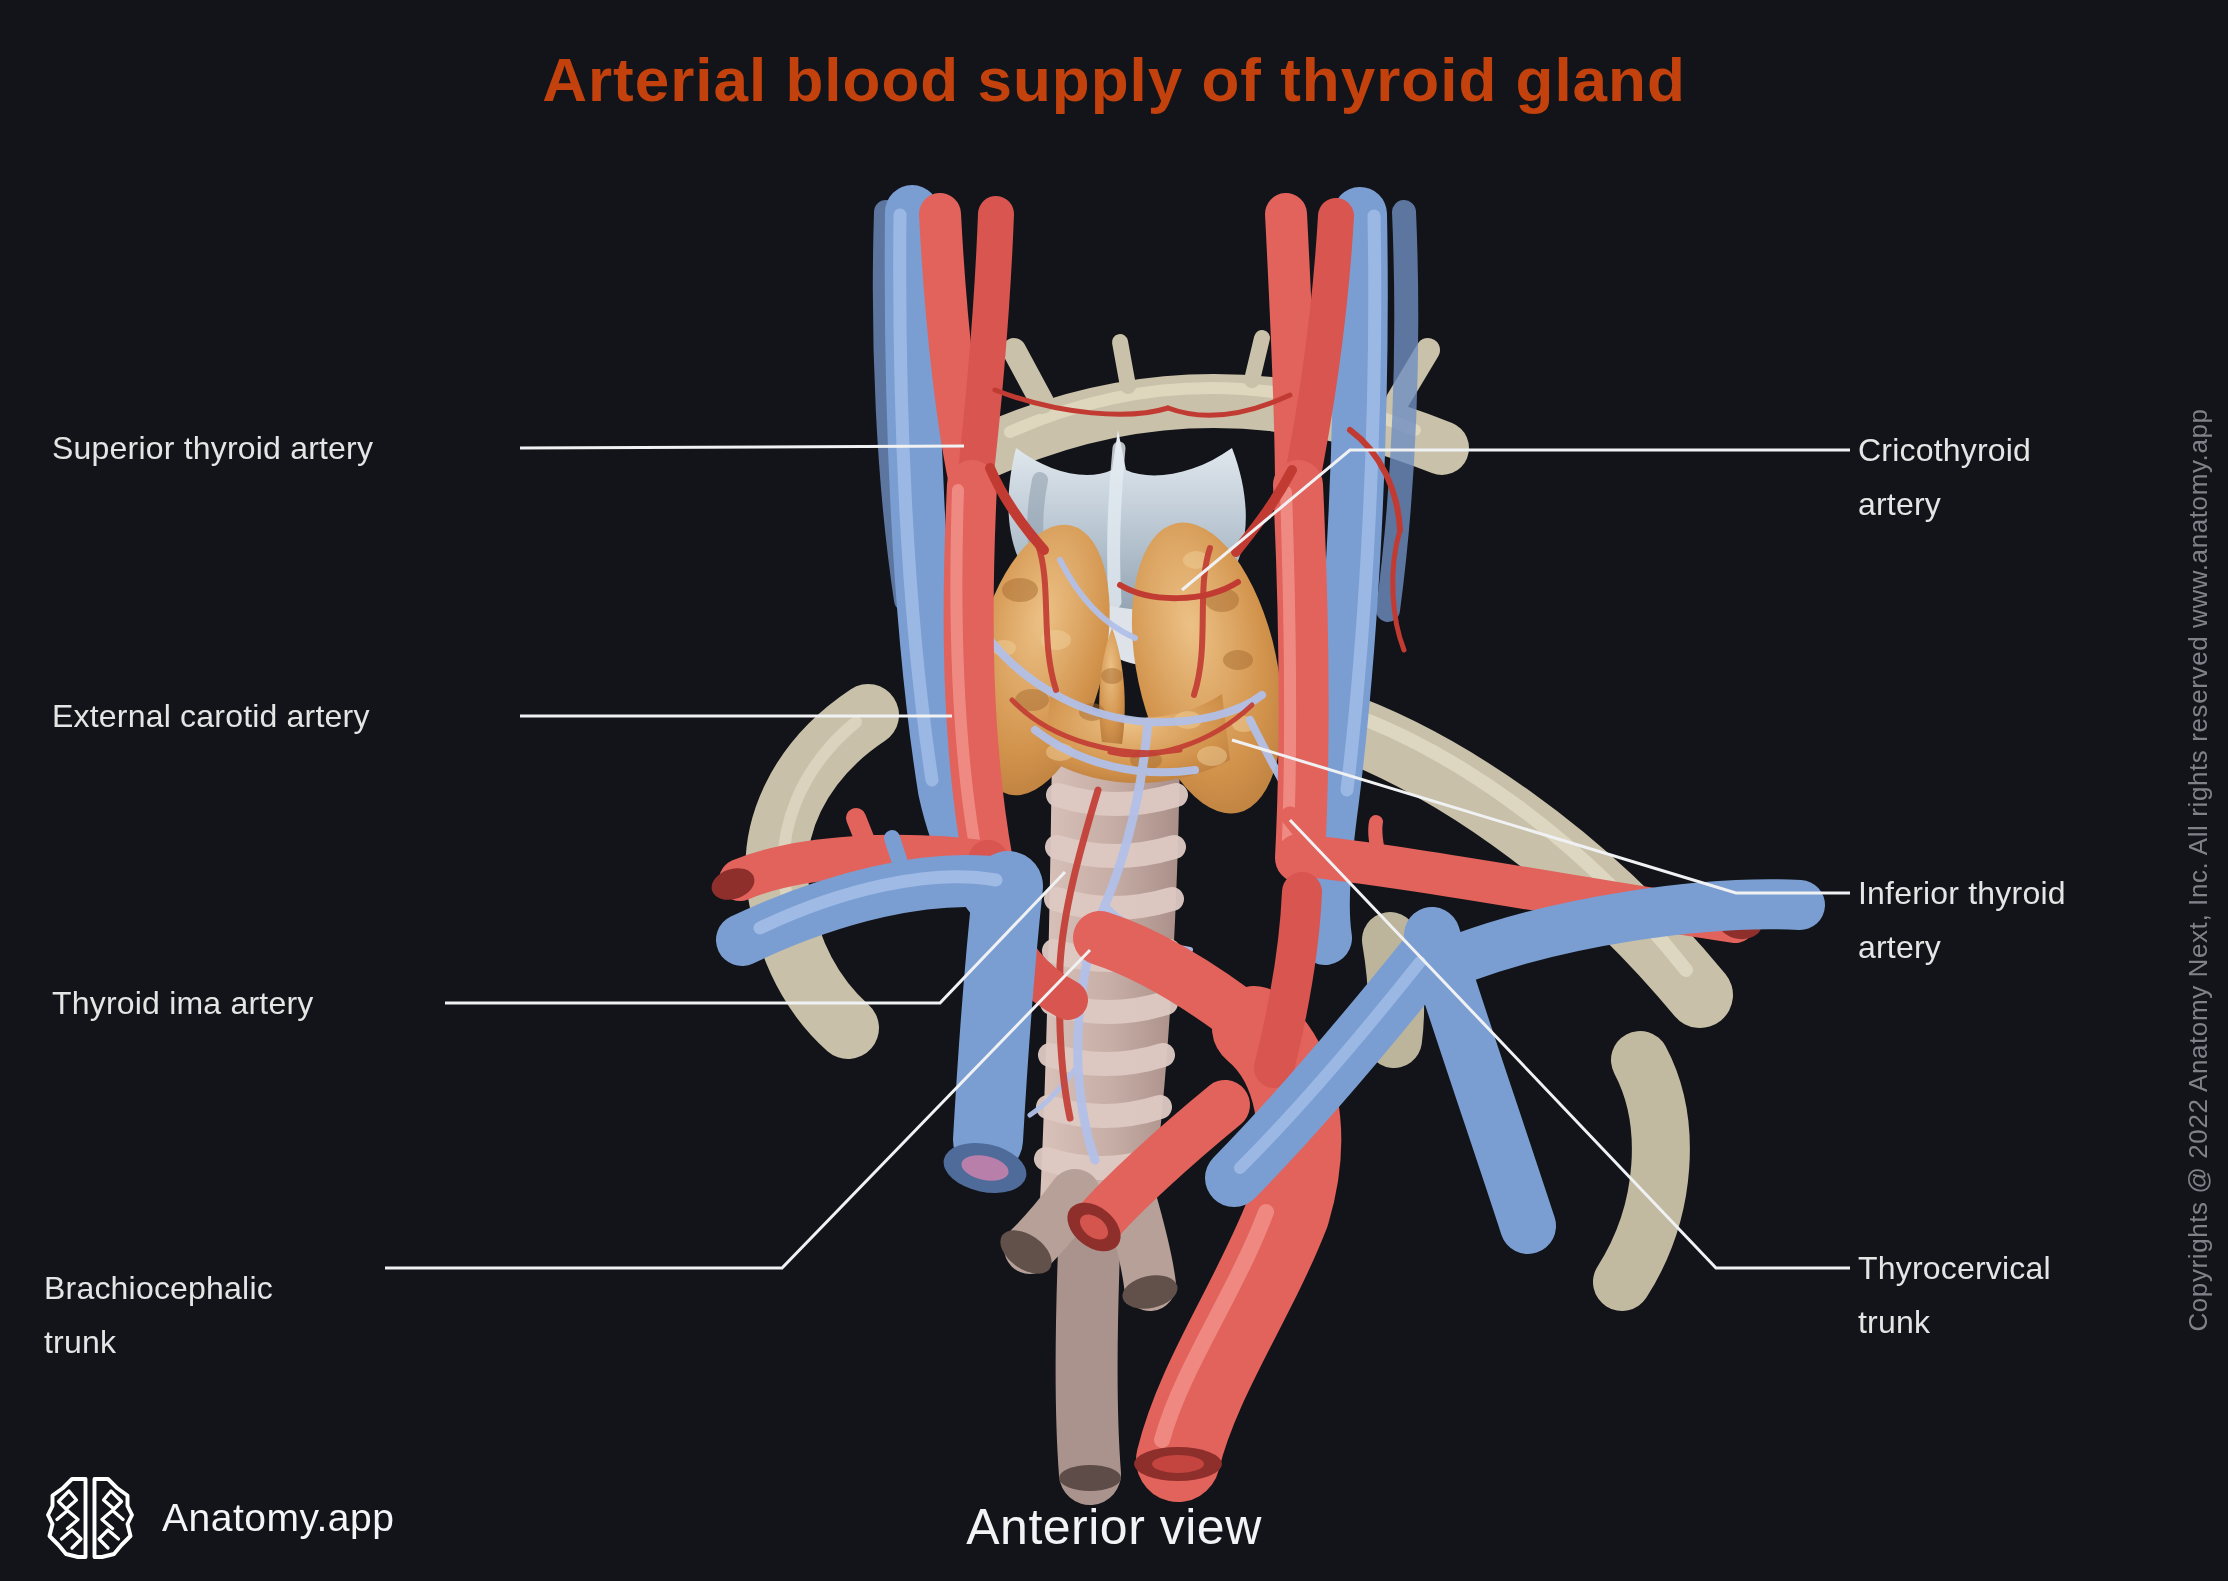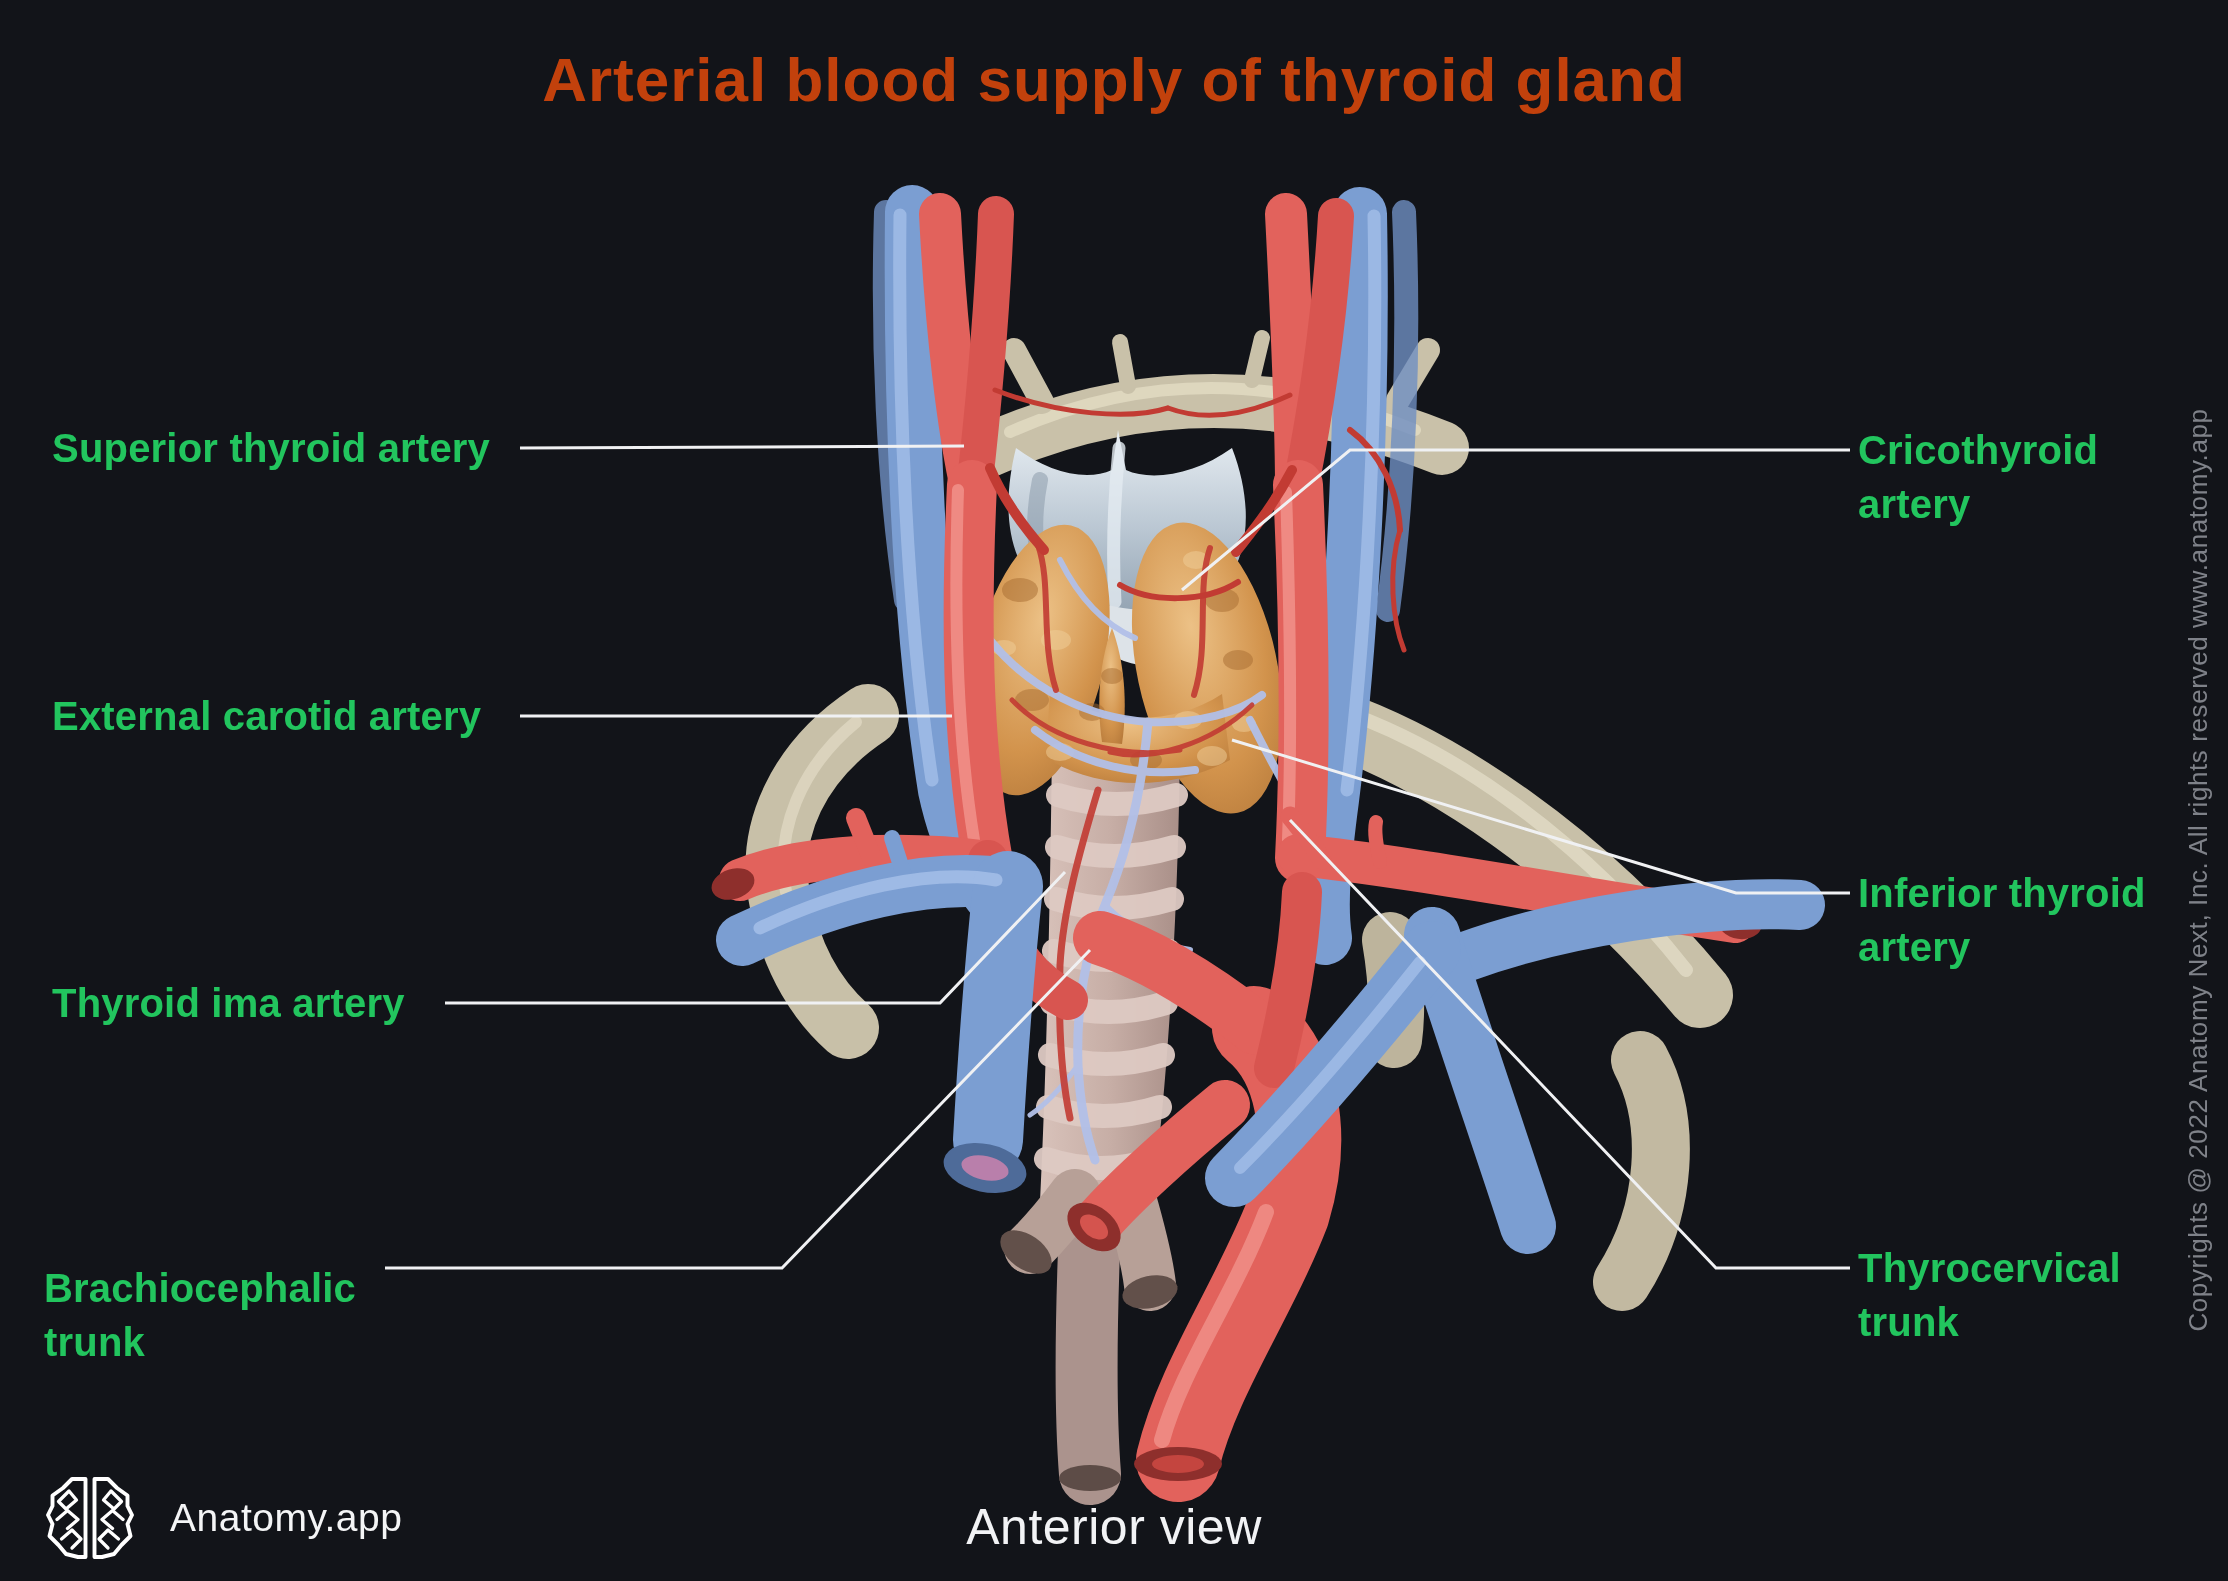--- a/index.html
+++ b/index.html
@@ -8,30 +8,30 @@
     background:#121419;
     font-family:"Liberation Sans", sans-serif;
     color:#f4f5f7;
   }
   .art{position:absolute;left:0;top:0;width:2228px;height:1581px;}
   .title{
     position:absolute;left:0;right:0;top:44px;margin:0;
     text-align:center;font-size:62px;font-weight:700;letter-spacing:1px;color:#c2410c;
   }
   .label{
-    position:absolute;font-size:40px;line-height:54px;font-weight:700;color:#22c55e;
+    position:absolute;font-size:32px;line-height:54px;font-weight:400;color:#e5e5e5;
     letter-spacing:0.2px;
   }
   .label span{display:block;white-space:nowrap;}
   .view-label{
     position:absolute;left:0;right:0;top:1498px;text-align:center;
     font-size:50px;color:#f2f3f5;letter-spacing:0.5px;
   }
   .brand{
-    position:absolute;left:42px;top:1472px;display:flex;align-items:center;gap:32px;
+    position:absolute;left:42px;top:1472px;display:flex;align-items:center;gap:24px;
   }
   .brand-name{font-size:39px;color:#f4f5f6;letter-spacing:0.5px;}
   .copyright{
     position:absolute;right:14px;top:55%;
     transform:translateY(-50%) rotate(180deg);
     writing-mode:vertical-rl;
     font-size:26px;letter-spacing:0.6px;color:#7f8289;white-space:nowrap;
   }
 </style>
 </head>

